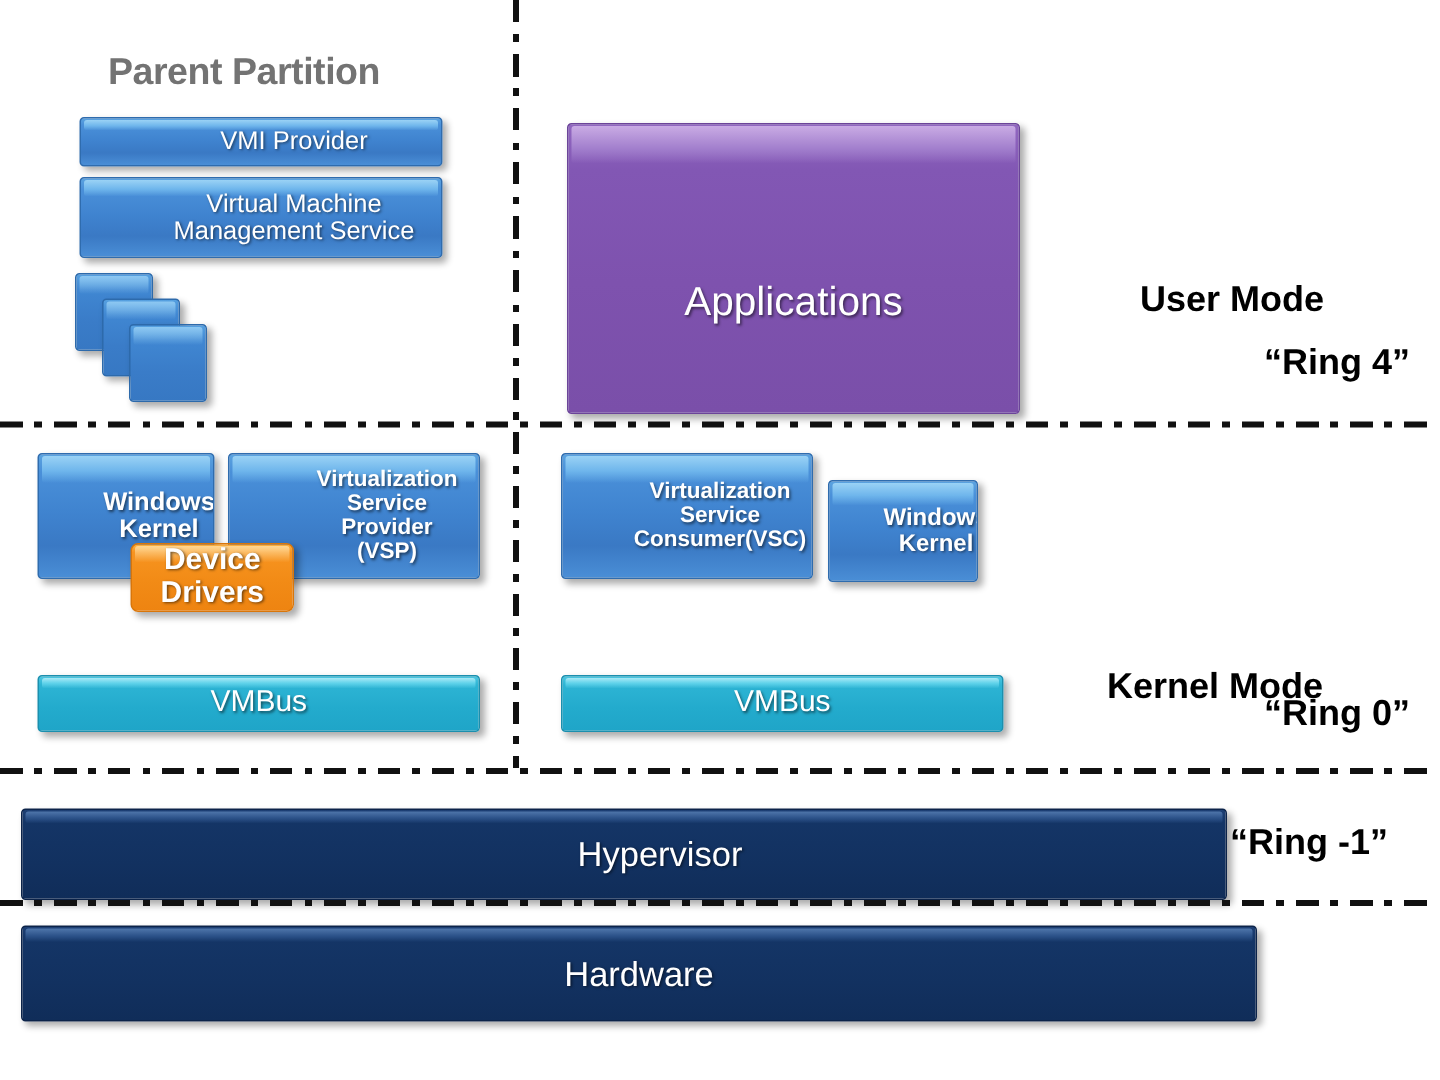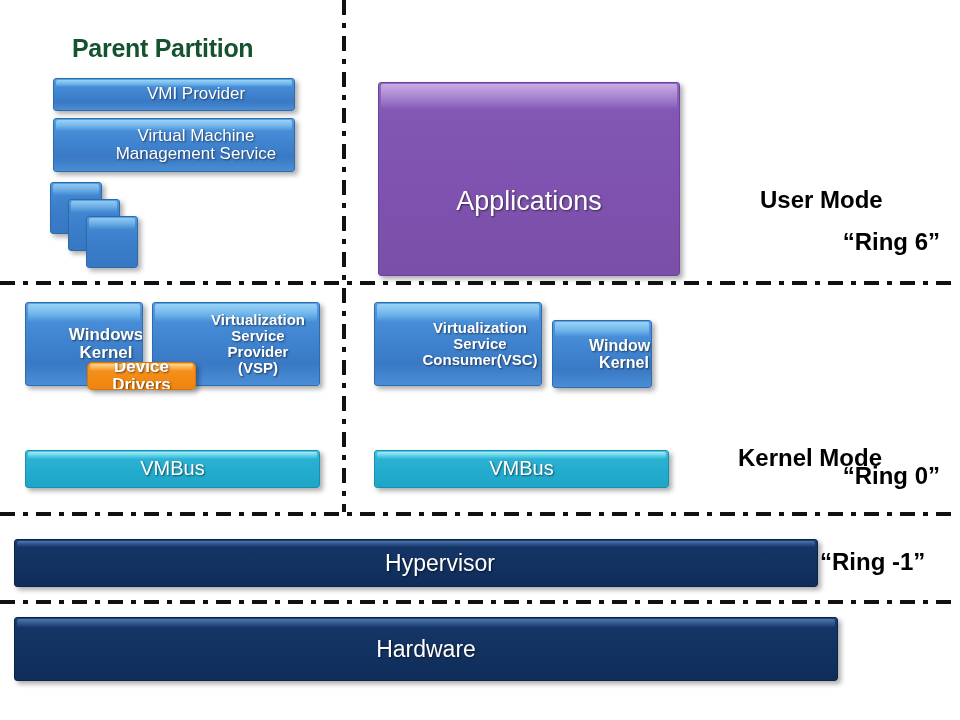--- a/index.html
+++ b/index.html
@@ -10,21 +10,21 @@
     overflow: hidden;
     position: relative;
   }
   #stage { position: absolute; inset: 0; }
 
   
   .partition-title {
     position: absolute;
     font-weight: bold;
     font-size: 25px;
-    color: #14532d;
+    color: #737373;
     letter-spacing: -0.3px;
     white-space: nowrap;
   }
 
   
   .mode-label {
     position: absolute;
     font-weight: bold;
     font-size: 24px;
     color: #000000;
@@ -168,21 +168,21 @@
 </style>
 </head>
 <body>
 
 <div id="stage">
 
   <div class="partition-title" style="left:72px; top:34px;">Parent Partition</div>
 
 
   <div class="mode-label" style="left:760px; top:186px;">User Mode</div>
-  <div class="ring-label" style="left:735px; top:228px; width:205px;">“Ring 6”</div>
+  <div class="ring-label" style="left:735px; top:228px; width:205px;">“Ring 4”</div>
 
   <div class="mode-label" style="left:738px; top:444px;">Kernel Mode</div>
   <div class="ring-label" style="left:735px; top:462px; width:205px;">“Ring 0”</div>
 
   <div class="ring-label" style="left:820px; top:548px; width:130px; text-align:left;">“Ring -1”</div>
 
   <div class="box blue" style="left:53px; top:78px; width:242px; height:33px; font-size:17px;">
     <span class="lbl">VMI Provider</span>
   </div>
 
@@ -206,21 +206,21 @@
     <span class="lbl">Windows
 Kernel</span>
   </div>
 
   <div class="box blue" style="left:152px; top:302px; width:168px; height:84px; font-size:15px; font-weight:bold; white-space:pre-line;">
     <span class="lbl">Virtualization
 Service Provider
 (VSP)</span>
   </div>
 
-  <div class="box orange" style="left:87px; top:362px; width:109px; height:28px; font-size:17px; font-weight:bold; white-space:pre-line; z-index:6;">
+  <div class="box orange" style="left:87px; top:362px; width:109px; height:46px; font-size:20px; font-weight:bold; white-space:pre-line; z-index:6;">
     <span class="lbl">Device
 Drivers</span>
   </div>
 
   <div class="box blue" style="left:374px; top:302px; width:168px; height:84px; font-size:15px; font-weight:bold; white-space:pre-line;">
     <span class="lbl">Virtualization
 Service
 Consumer(VSC)</span>
   </div>
 
@@ -234,21 +234,21 @@
   </div>
 
   <div class="box cyan" style="left:374px; top:450px; width:295px; height:38px; font-size:20px;">
     <span class="lbl">VMBus</span>
   </div>
 
   <div class="vsep" style="left:342px; top:0px; height:512px;"></div>
 
   <div class="hsep" style="left:0px; top:512px; width:958px;"></div>
 
-  <div class="box navy" style="left:14px; top:539px; width:804px; height:48px; font-size:23px;padding-left:48px;">
+  <div class="box navy" style="left:14px; top:539px; width:804px; height:61px; font-size:23px;padding-left:48px;">
     <span class="lbl">Hypervisor</span>
   </div>
 
   <div class="hsep" style="left:0px; top:600px; width:958px;"></div>
 
   <div class="box navy" style="left:14px; top:617px; width:824px; height:64px; font-size:23px;">
     <span class="lbl">Hardware</span>
   </div>
 
 </div>

